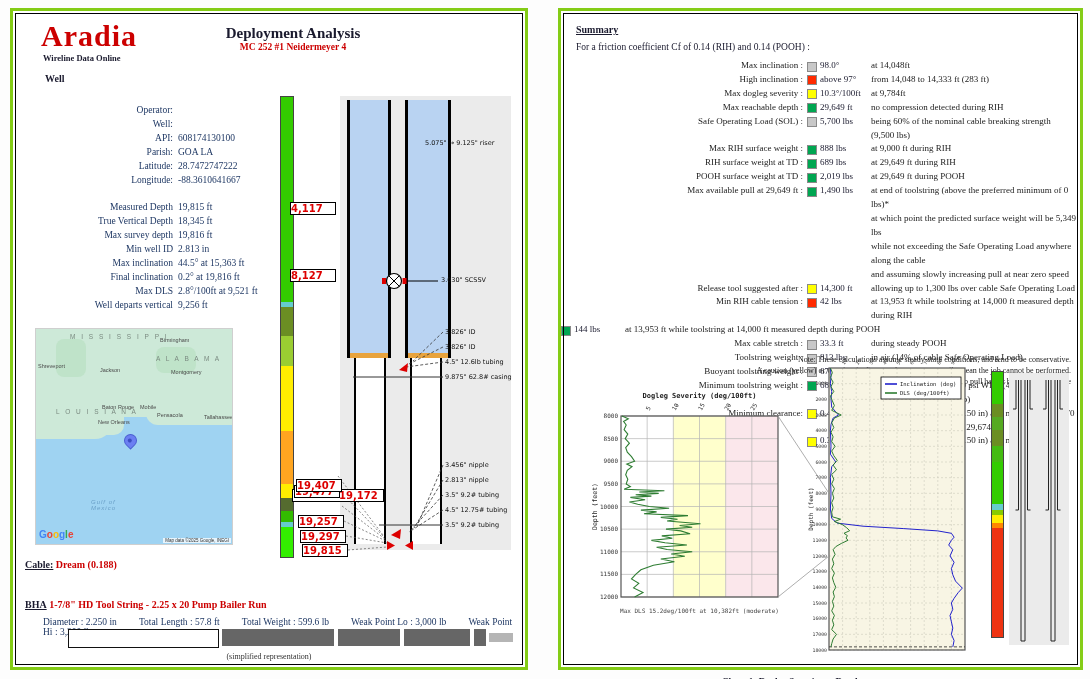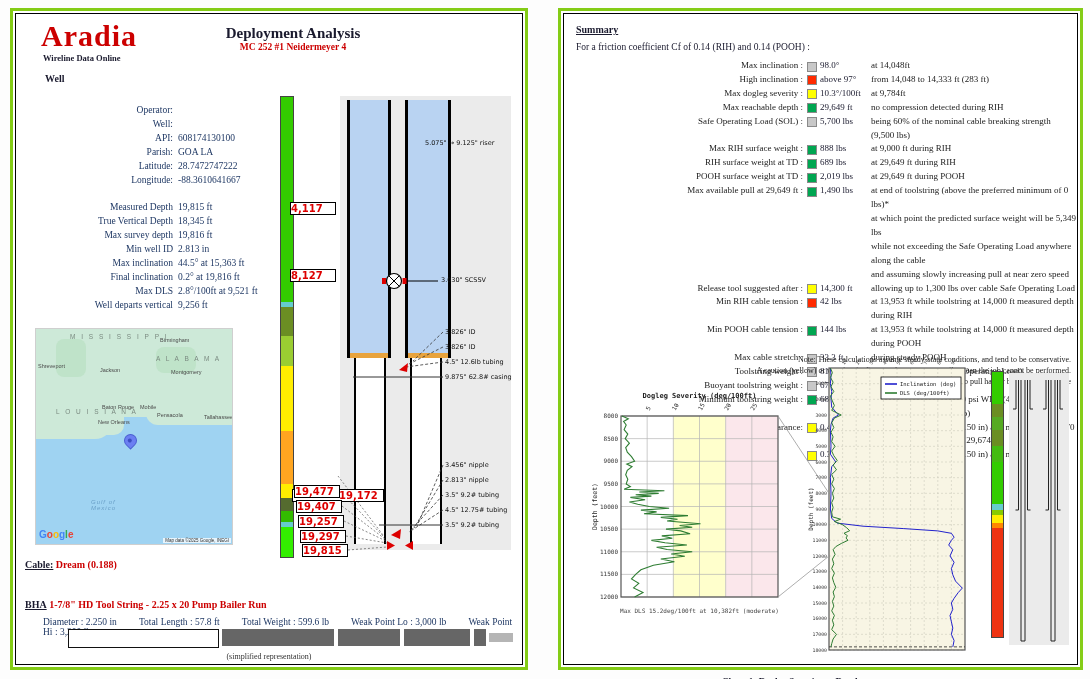--- a/index.html
+++ b/index.html
@@ -227,21 +227,21 @@
     </g>
 
     <polygon points="374,530 382,534.5 374,539" fill="#dd0000"></polygon>
     <polygon points="400,530 392,534.5 400,539" fill="#dd0000"></polygon>
   </svg>
   <div id="depth-boxes">
       <div class="dbox" style="left: 277px; top: 191px;">4,117</div>
       <div class="dbox" style="left: 277px; top: 258px;">8,127</div>
       <div class="dbox" style="left: 279px; top: 478px; padding-left: 46px;">19,172</div>
       <div class="dbox" style="left: 281px; top: 474px;">19,477</div>
-      <div class="dbox" style="left: 283px; top: 489px;">19,407</div>
+      <div class="dbox" style="left: 283px; top: 468px;">19,407</div>
       <div class="dbox" style="left: 285px; top: 504px;">19,257</div>
       <div class="dbox" style="left: 287px; top: 519px;">19,297</div>
       <div class="dbox" style="left: 289px; top: 533px;">19,815</div>
     </div>
   <div id="schem-labels">
       <div class="schemlabel" style="left: 412px; top: 128px;">5.075" → 9.125" riser</div>
       <div class="schemlabel" style="left: 428px; top: 265px;">3.030" SCSSV</div>
       <div class="schemlabel" style="left: 432px; top: 317px;">3.826" ID</div>
       <div class="schemlabel" style="left: 432px; top: 332px;">3.826" ID</div>
       <div class="schemlabel" style="left: 432px; top: 347px;">4.5" 12.6lb tubing</div>
@@ -384,21 +384,20 @@
         <div class="slabel">Min RIH cable tension :</div>
         <div class="sval">
           <span class="sq" style="background: rgb(255, 42, 0);"></span>
           <span>42 lbs</span>
         </div>
         <div class="sdesc">
           <div>at 13,953 ft while toolstring at 14,000 ft measured depth during RIH</div>
         </div>
       </div>
       <div class="srow">
-        <div class="slabel">Min POOH cable tension :</div>
         <div class="sval">
           <span class="sq" style="background: rgb(0, 166, 81);"></span>
           <span>144 lbs</span>
         </div>
         <div class="sdesc">
           <div>at 13,953 ft while toolstring at 14,000 ft measured depth during POOH</div>
         </div>
       </div>
       <div class="srow">
         <div class="slabel">Max cable stretch :</div>

